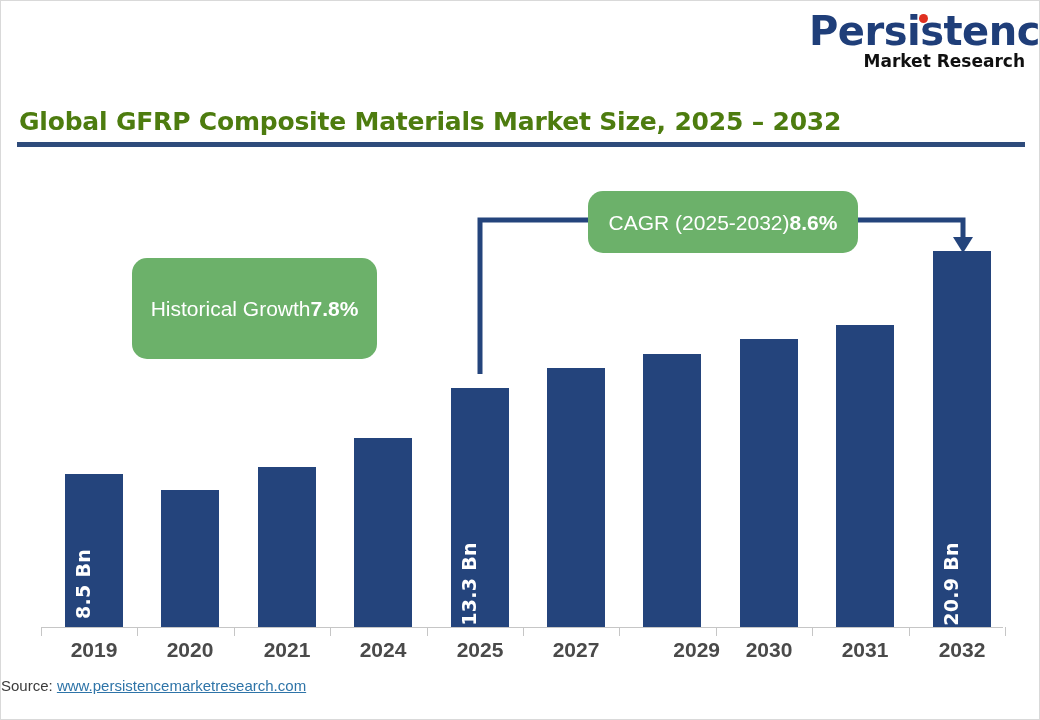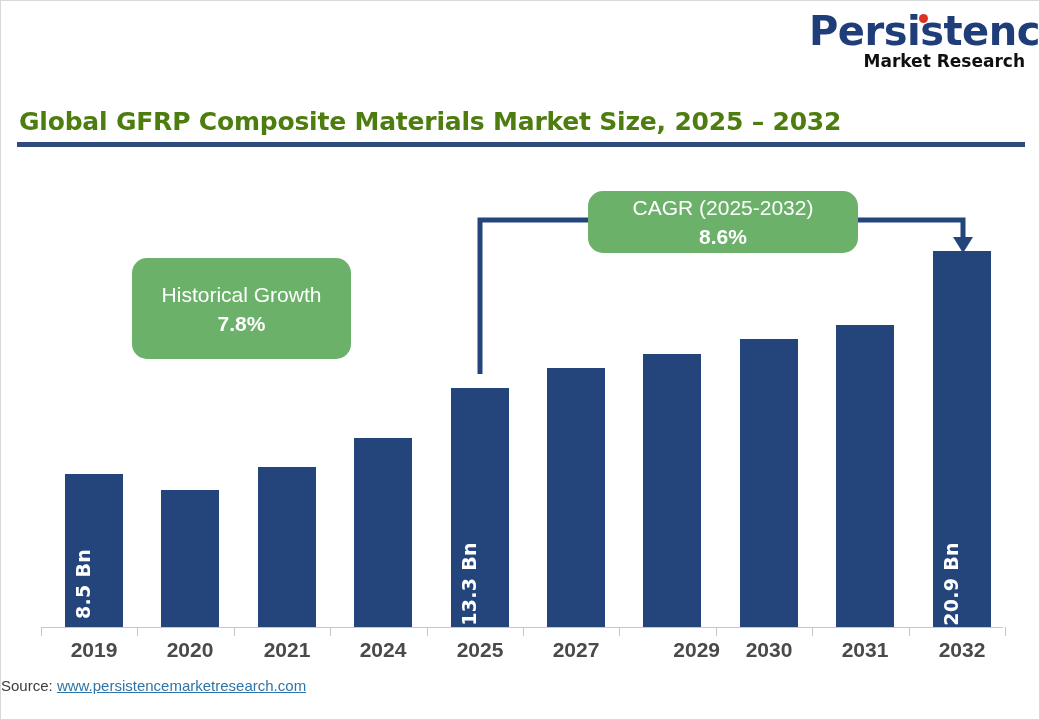--- a/index.html
+++ b/index.html
@@ -148,32 +148,31 @@
   .callout {
     position: absolute;
     background: #6CB16A;
     border-radius: 15px;
     color: #ffffff;
     text-align: center;
     font-family: "Liberation Sans", sans-serif;
     font-size: 21px;
     line-height: 29px;
     display: flex;
-    flex-direction: column;
     align-items: center;
     justify-content: center;
     z-index: 5;
   }
   .callout .val {
     font-weight: bold;
   }
   #callout-historical {
     left: 131px;
     top: 257px;
-    width: 219px;
+    width: 245px;
     height: 101px;
   }
   #callout-cagr {
     left: 587px;
     top: 190px;
     width: 270px;
     height: 62px;
   }
 
   

